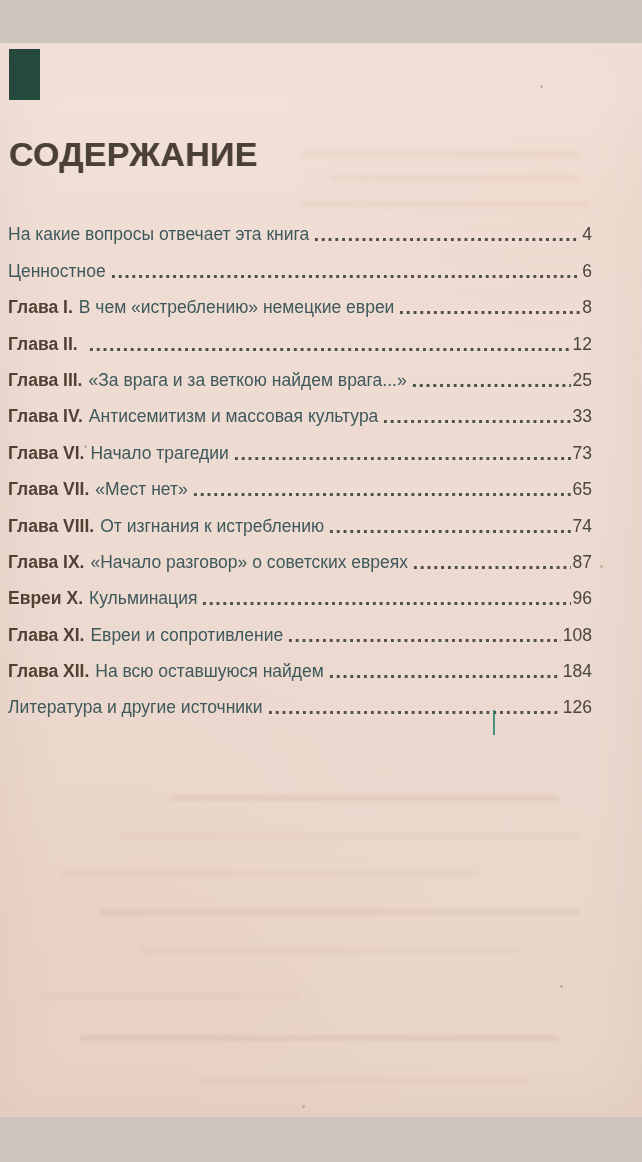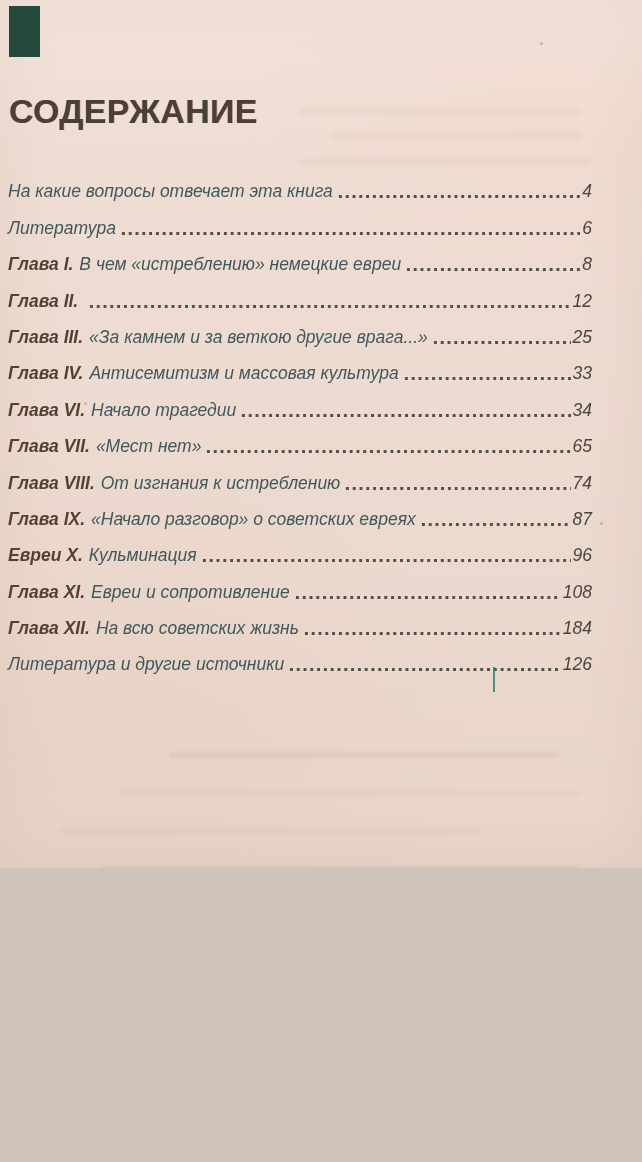--- a/index.html
+++ b/index.html
@@ -3,25 +3,26 @@
 <meta charset="utf-8">
 <style>
   html, body {
     margin: 0;
     padding: 0;
     background: #cfc4bc;
   }
   .page {
     position: relative;
     width: 642px;
-    height: 868px;
+    height: 1074px;
     overflow: hidden;
     background: var(--paper, #eedcd2);
     font-family: "Liberation Sans", sans-serif;
     box-shadow: inset 0 0 60px rgba(150,110,90,0.10);
+    margin-top: 43px;
   }
   
   .page::before {
     content: "";
     position: absolute;
     inset: 0;
     background:
       linear-gradient(180deg, rgba(255,242,236,0.30) 0%, rgba(255,242,236,0.05) 18%, rgba(202,170,150,0.07) 70%, rgba(195,160,140,0.13) 100%),
       radial-gradient(420px 300px at 85% 12%, rgba(240,205,190,0.25), rgba(240,205,190,0) 70%),
       radial-gradient(500px 420px at 15% 85%, rgba(225,190,170,0.18), rgba(225,190,170,0) 75%);
@@ -51,21 +52,20 @@
     left: 8px;
     right: 50px;
     top: 166px;
   }
   .toc-row {
     display: flex;
     align-items: flex-end;
     height: 36.4px;
     font-size: 17.5px;
     white-space: nowrap;
-    font-style: italic;
   }
   .toc-prefix {
     font-weight: bold;
     color: var(--chapter-prefix, #533f34);
     margin-right: 6px;
   }
   .toc-label {
     color: var(--entry-text, #3f585c);
   }
   .toc-leader {
@@ -120,58 +120,58 @@
   <div class="toc">
   <div class="toc-row">
 
     <span class="toc-label">На какие вопросы отвечает эта книга</span>
     <span class="toc-leader"></span>
     <span class="toc-page">4</span>
   </div>
 
   <div class="toc-row">
 
-    <span class="toc-label">Литература</span>
+    <span class="toc-label">Ценностное</span>
     <span class="toc-leader"></span>
     <span class="toc-page">6</span>
   </div>
 
   <div class="toc-row">
     <span class="toc-prefix">Глава I.</span>
     <span class="toc-label">В чем «истреблению» немецкие евреи</span>
     <span class="toc-leader"></span>
     <span class="toc-page">8</span>
   </div>
 
   <div class="toc-row">
     <span class="toc-prefix">Глава II.</span>
     <span class="toc-leader"></span>
     <span class="toc-page">12</span>
   </div>
 
   <div class="toc-row">
     <span class="toc-prefix">Глава III.</span>
-    <span class="toc-label">«За камнем и за веткою другие врага...»</span>
+    <span class="toc-label">«За врага и за веткою найдем врага...»</span>
     <span class="toc-leader"></span>
     <span class="toc-page">25</span>
   </div>
 
   <div class="toc-row">
     <span class="toc-prefix">Глава IV.</span>
     <span class="toc-label">Антисемитизм и массовая культура</span>
     <span class="toc-leader"></span>
     <span class="toc-page">33</span>
   </div>
 
 
   <div class="toc-row">
     <span class="toc-prefix">Глава VI.</span>
     <span class="toc-label">Начало трагедии</span>
     <span class="toc-leader"></span>
-    <span class="toc-page">34</span>
+    <span class="toc-page">73</span>
   </div>
 
   <div class="toc-row">
     <span class="toc-prefix">Глава VII.</span>
     <span class="toc-label">«Мест нет»</span>
     <span class="toc-leader"></span>
     <span class="toc-page">65</span>
   </div>
 
   <div class="toc-row">
@@ -197,21 +197,21 @@
 
   <div class="toc-row">
     <span class="toc-prefix">Глава XI.</span>
     <span class="toc-label">Евреи и сопротивление</span>
     <span class="toc-leader"></span>
     <span class="toc-page">108</span>
   </div>
 
   <div class="toc-row">
     <span class="toc-prefix">Глава XII.</span>
-    <span class="toc-label">На всю советских жизнь</span>
+    <span class="toc-label">На всю оставшуюся найдем</span>
     <span class="toc-leader"></span>
     <span class="toc-page">184</span>
   </div>
 
   <div class="toc-row">
 
     <span class="toc-label">Литература и другие источники</span>
     <span class="toc-leader"></span>
     <span class="toc-page">126</span>
   </div>

